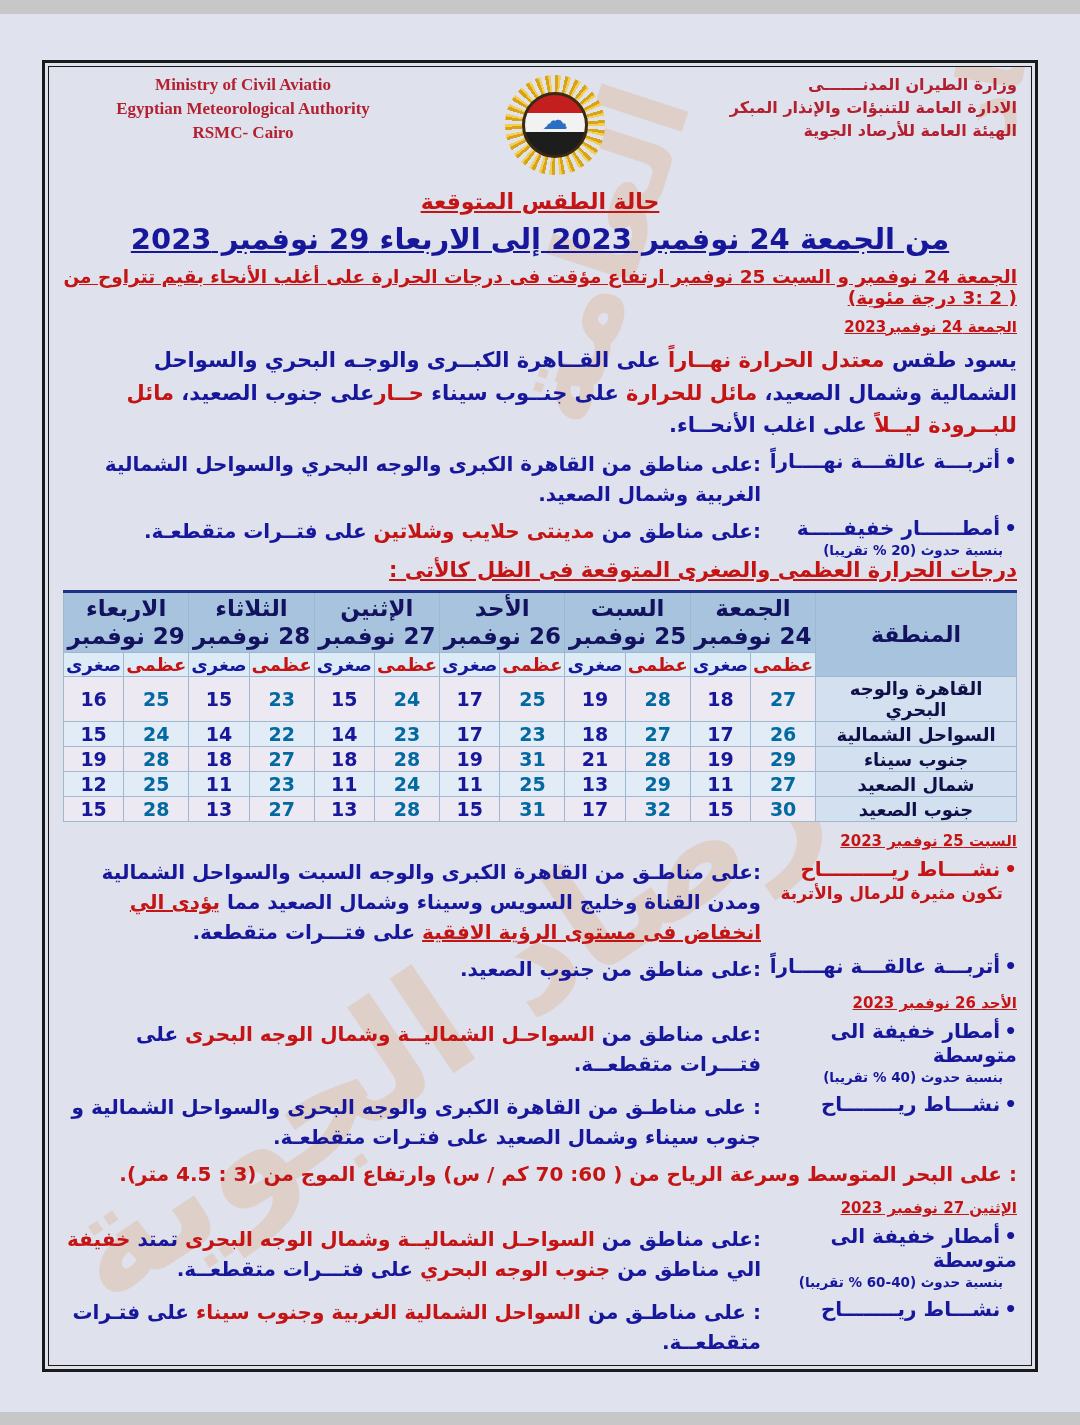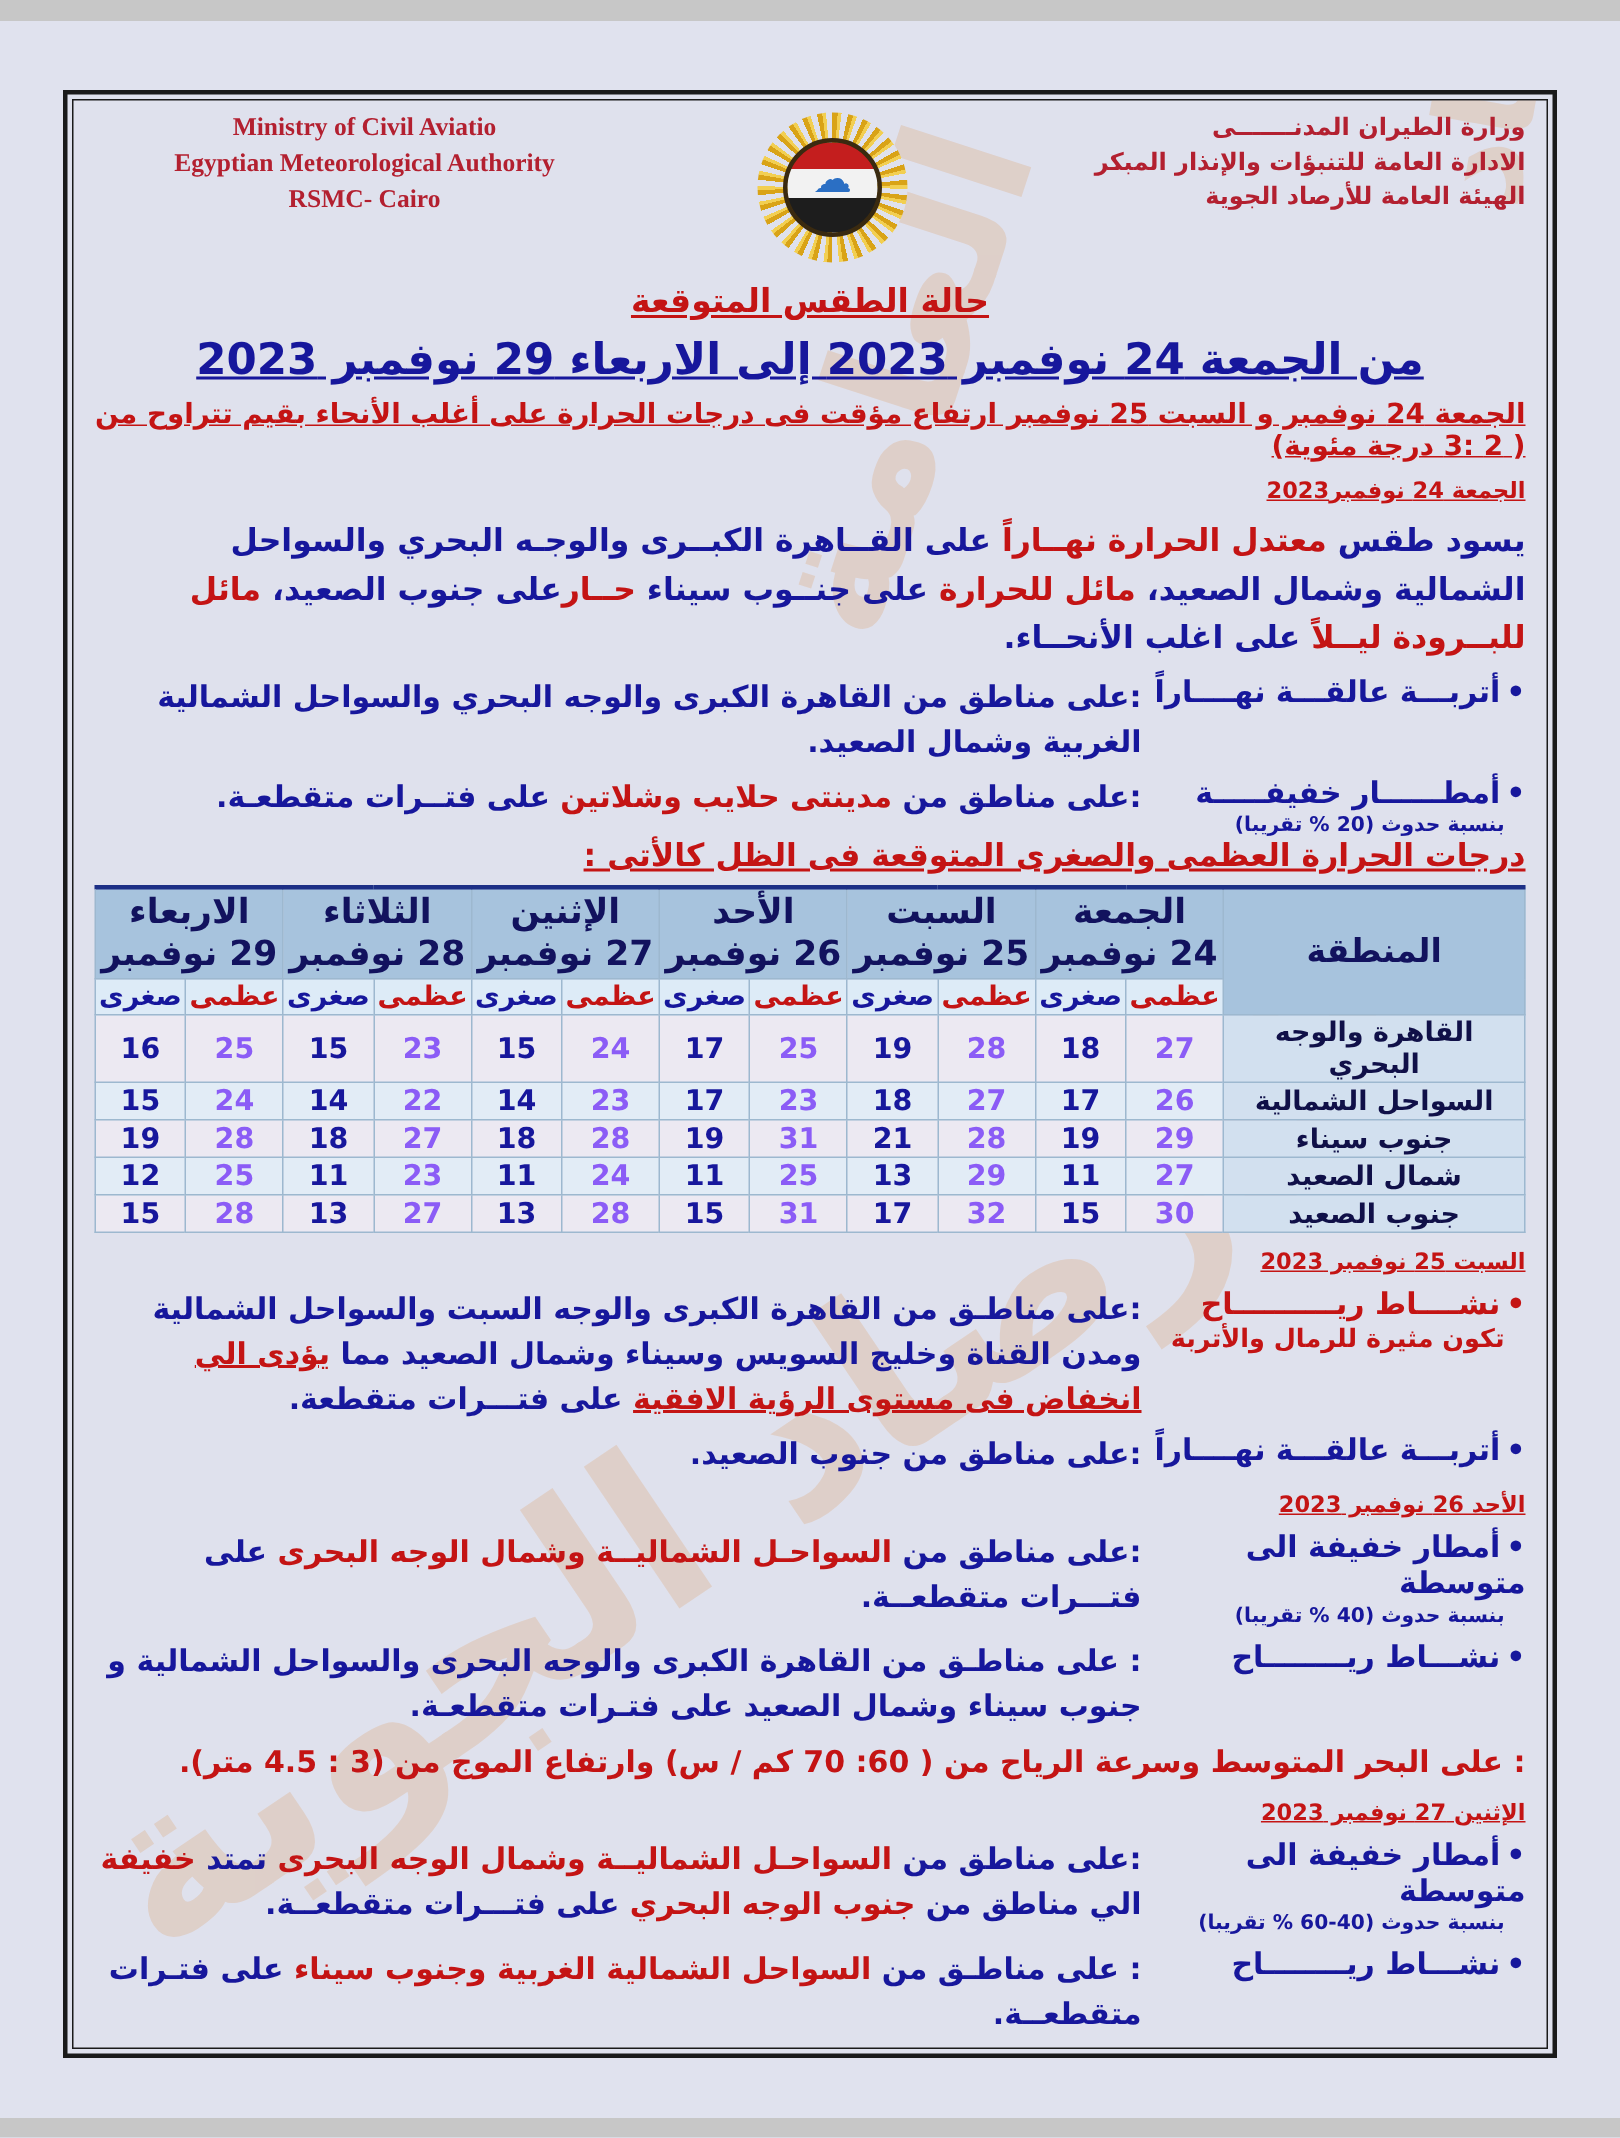--- a/index.html
+++ b/index.html
@@ -79,21 +79,21 @@
   table.temps{
     width:100%;border-collapse:collapse;margin-top:8px;direction:rtl;
     border-top:3px solid #1d2f86;font-weight:bold;
   }
   table.temps th,table.temps td{border:1px solid #9db8cf;text-align:center;padding:1px 2px;}
   th.day{background:#a7c3dd;color:#12125e;font-size:23px;line-height:1.25;font-weight:bold;}
   th.region-h{background:#a7c3dd;color:#12125e;font-size:22px;width:205px;}
   th.mx{background:#ddebf7;color:#c41414;font-size:18px;}
   th.mn{background:#ddebf7;color:#17179c;font-size:18px;}
   td.region{background:#d2e0ef;color:#101048;font-size:18px;text-align:right;padding-right:8px;}
-  td.vmax{color:#8b5cf6;font-size:19px;}
+  td.vmax{color:#0369a1;font-size:19px;}
   td.vmin{color:#17179c;font-size:19px;}
   tr.r-odd td{background:#ece9f2;}
   tr.r-even td{background:#e2ecf6;}
   tr.r-odd td.region,tr.r-even td.region{background:#d2e0ef;}
 </style>
 </head>
 <body>
 
 <div class="edge-strip edge-top"></div>
 <div class="edge-strip edge-bottom"></div>

